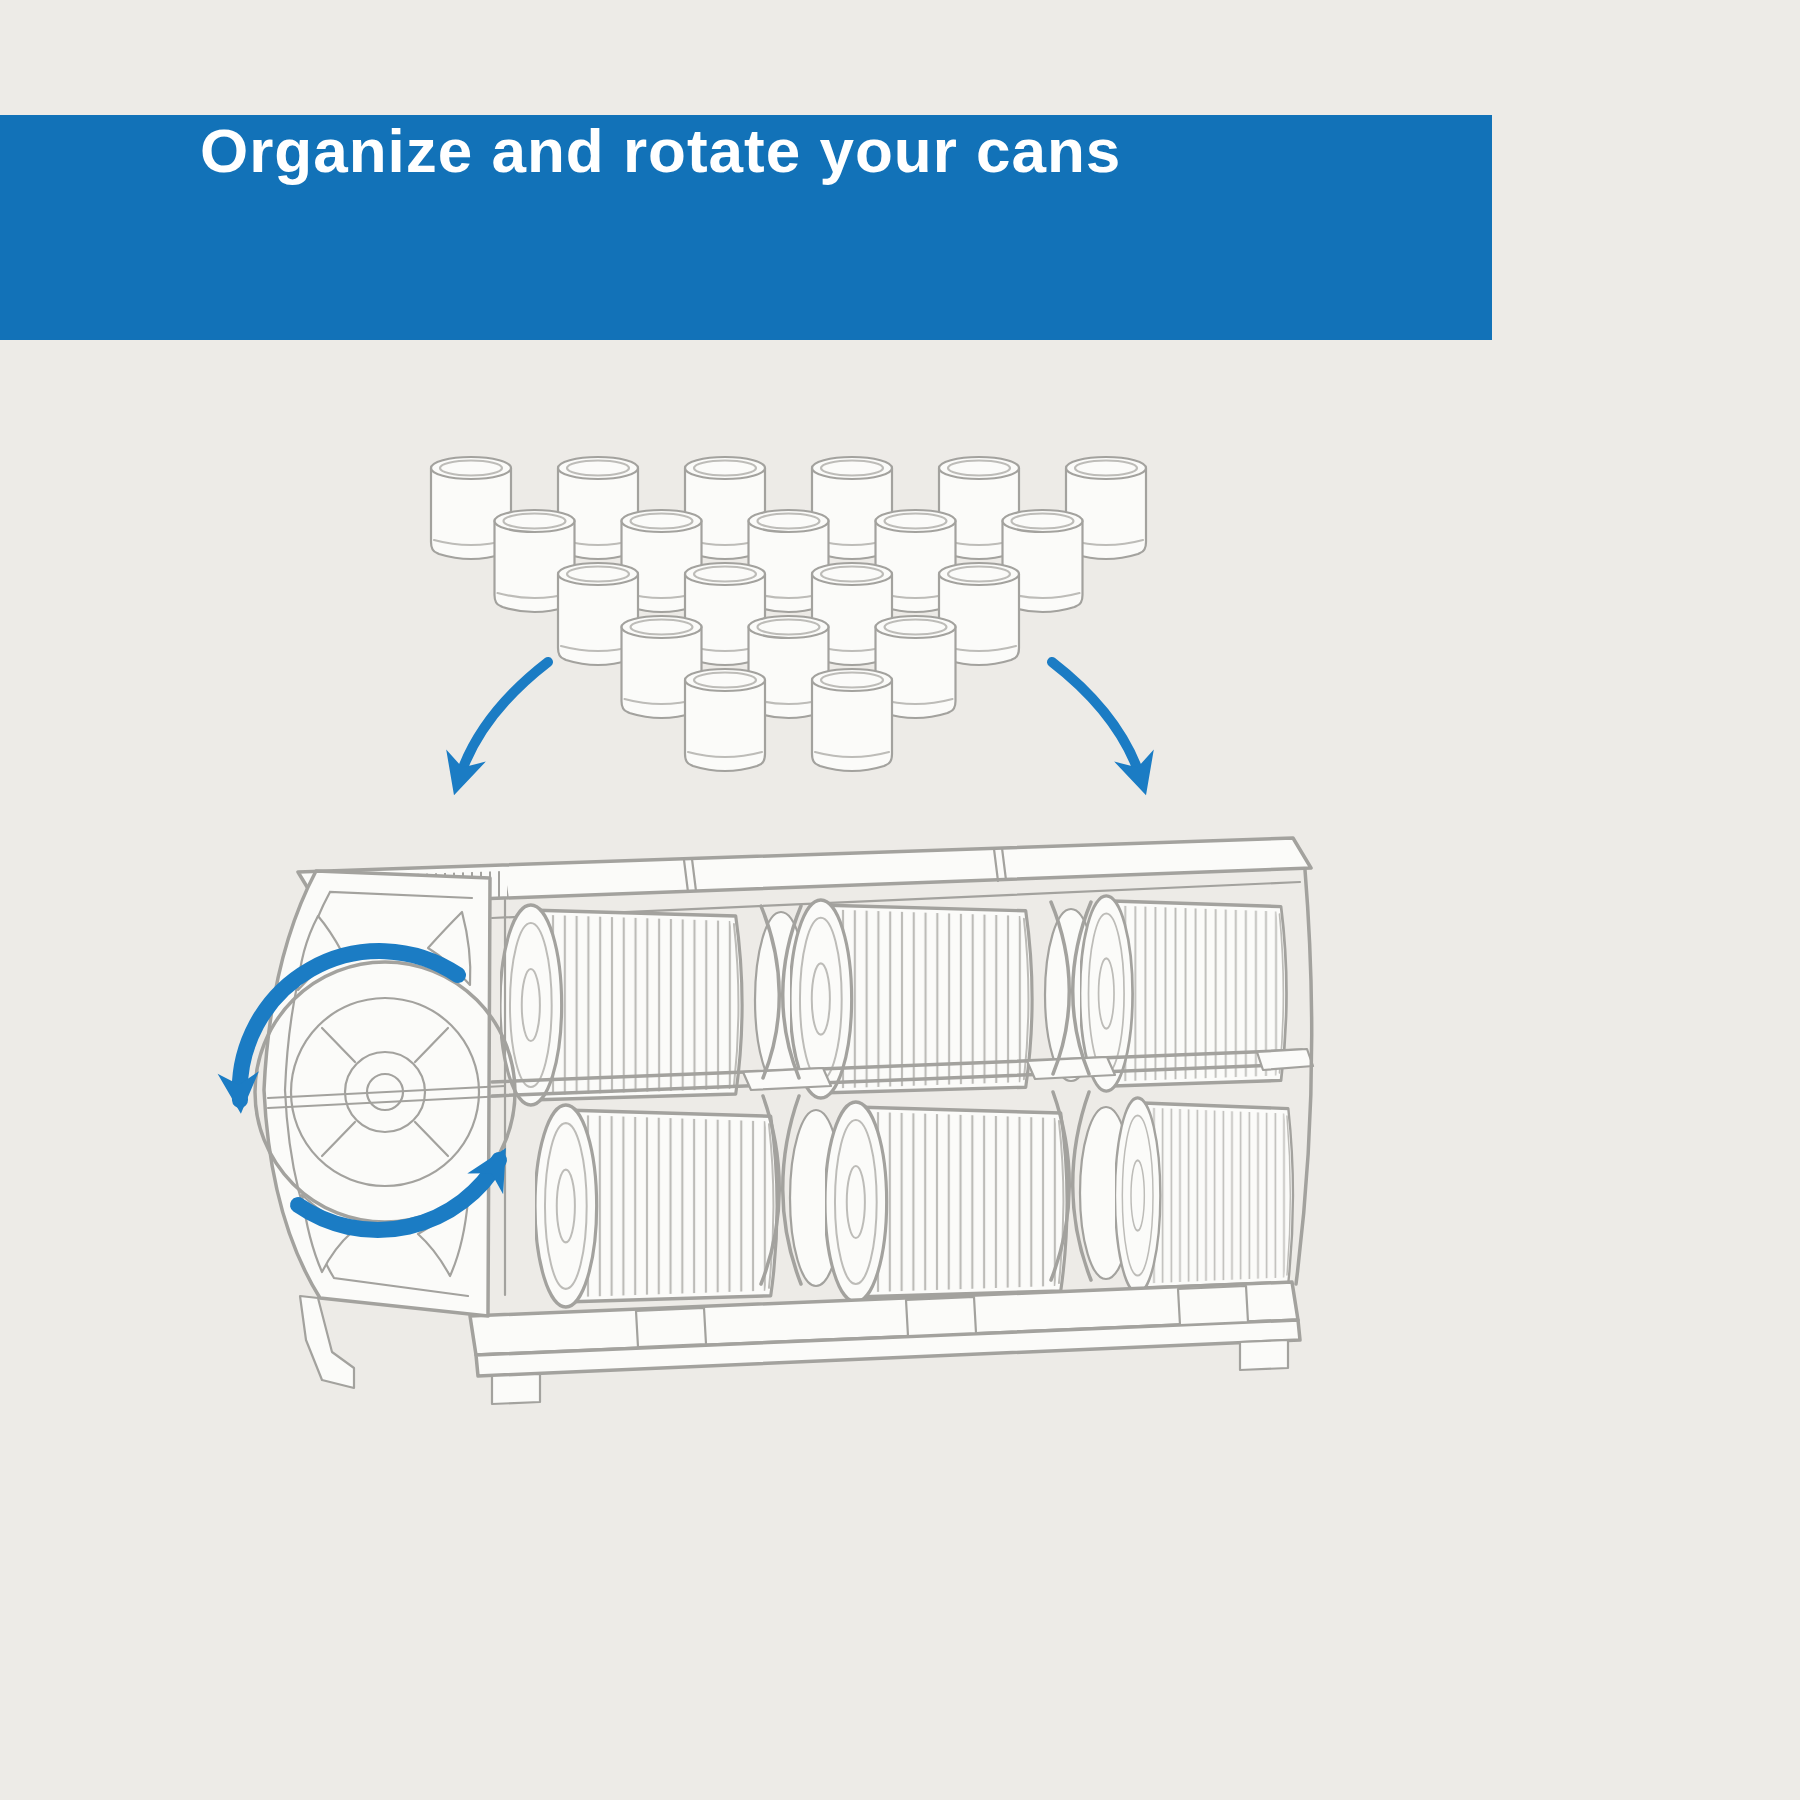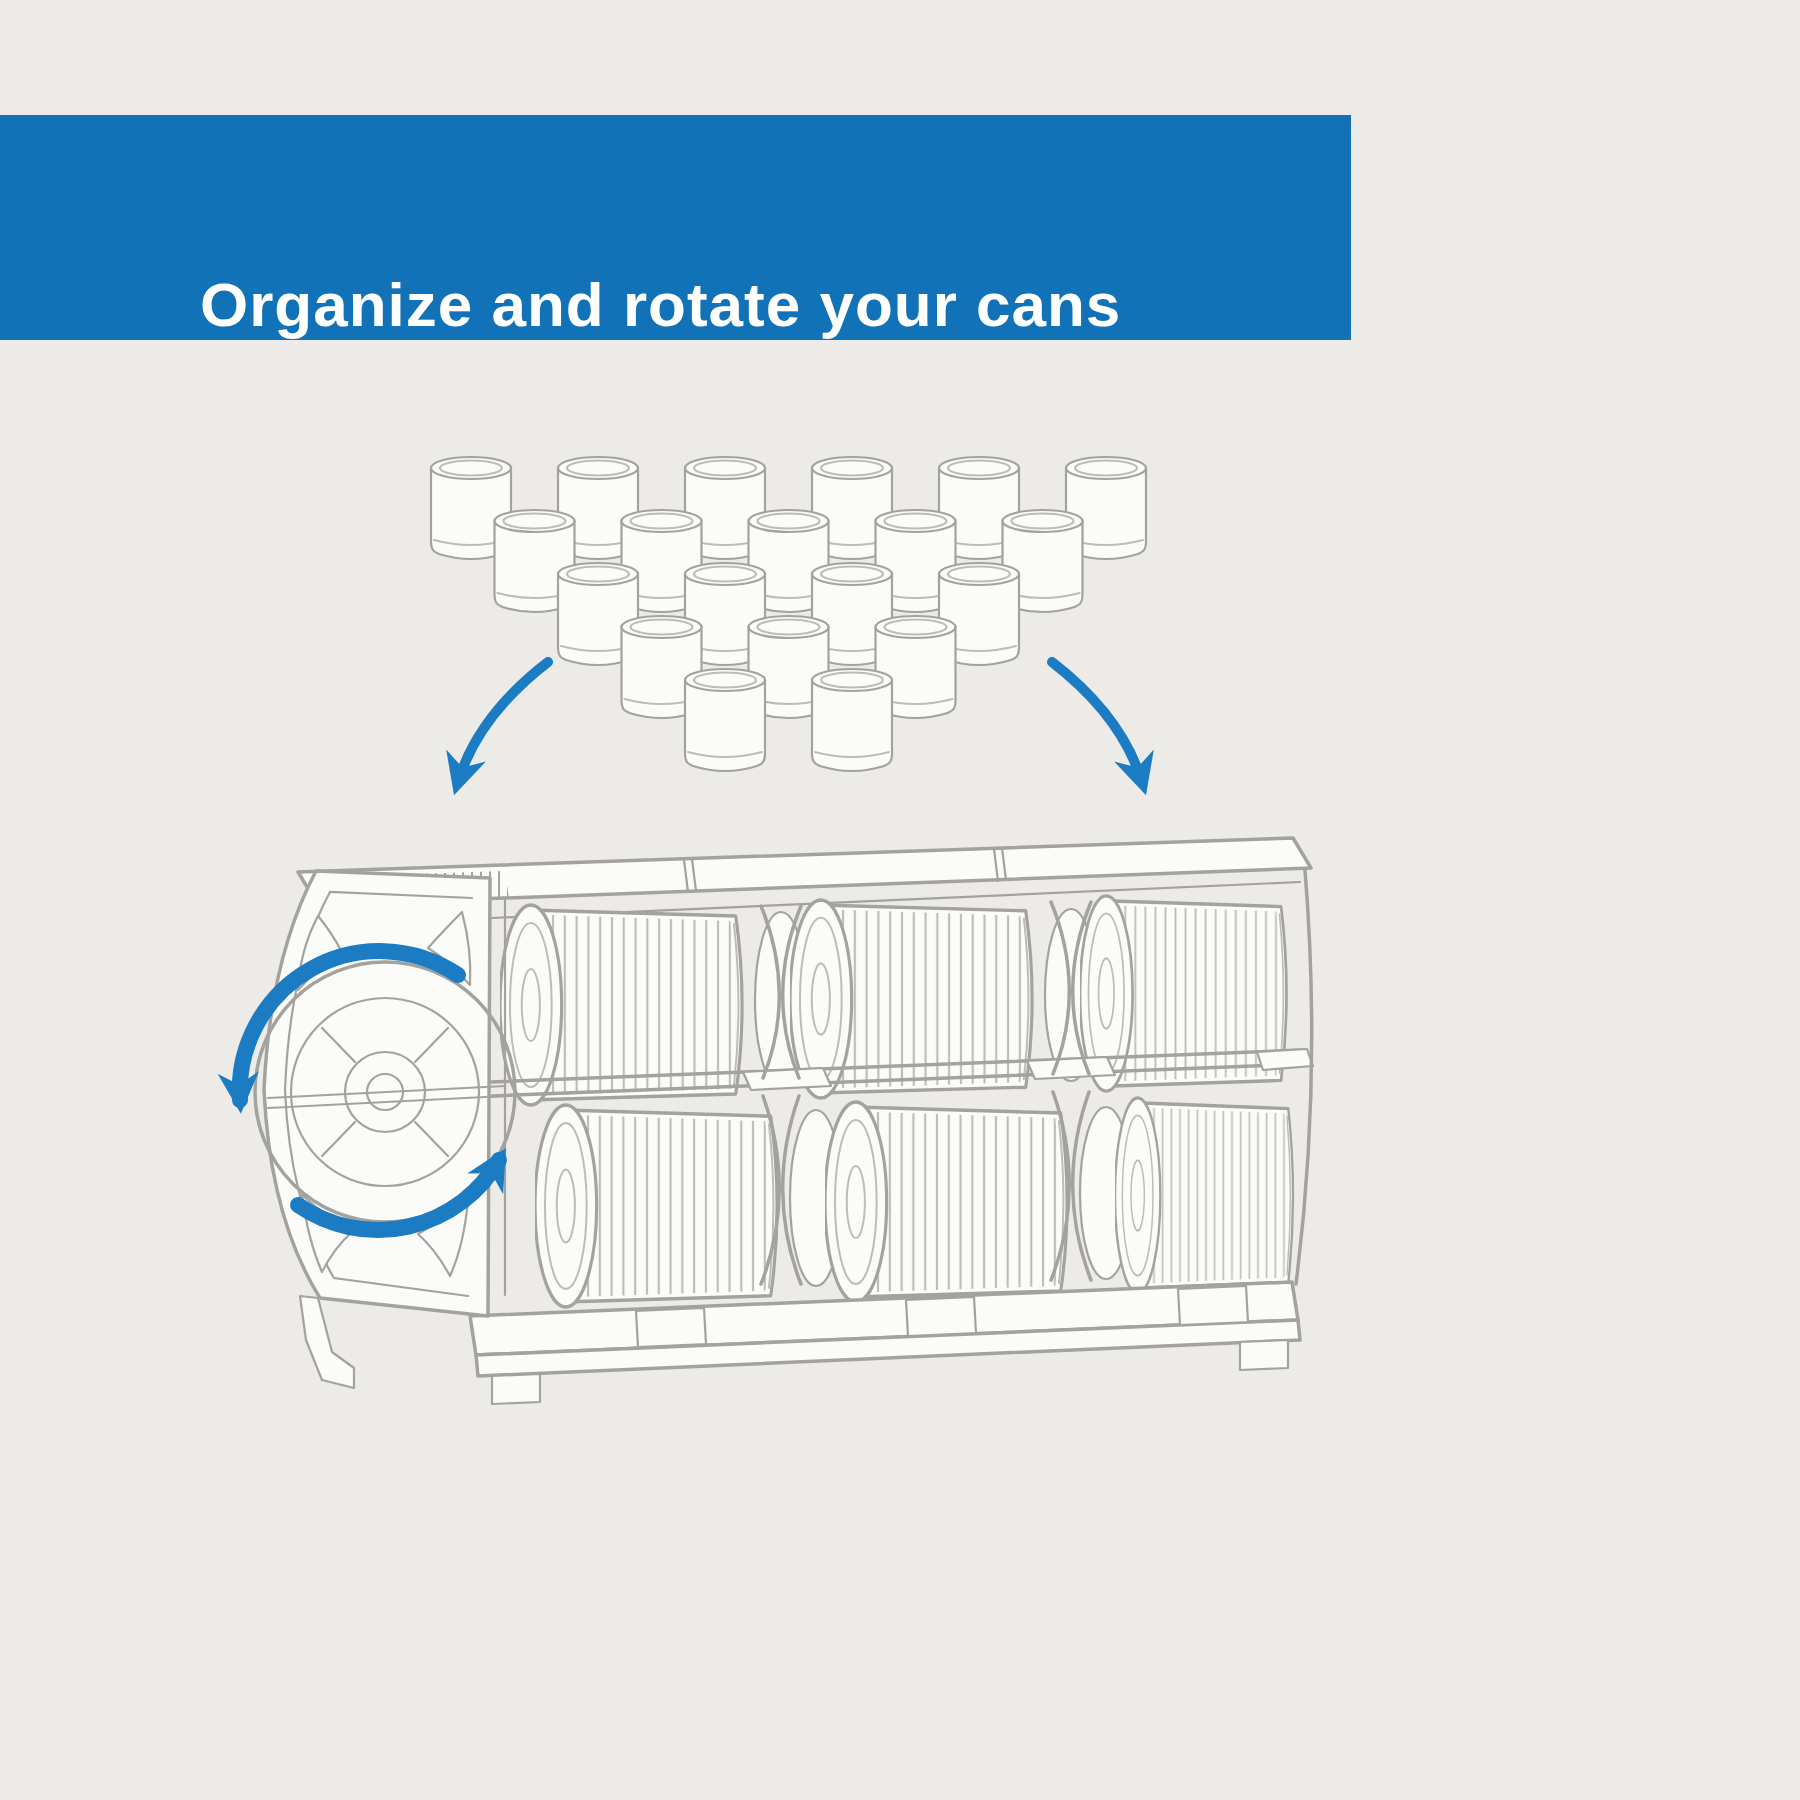--- a/index.html
+++ b/index.html
@@ -15,23 +15,23 @@
   .page{
     position:relative;
     width:1800px;height:1800px;
     background:var(--page-bg);
     overflow:hidden;
     font-family:"Liberation Sans",sans-serif;
   }
   .banner{
     position:absolute;
     left:0;top:115px;
-    width:1351px;height:225px;
+    width:1492px;height:225px;
     background:var(--banner-bg);
-    display:flex;align-items:flex-end;
+    display:flex;align-items:flex-start;
     box-sizing:border-box;
     padding-left:200px;
   }
   .banner h1{
     margin:0;
     color:var(--banner-text);
     font-size:62px;
     font-weight:700;
     letter-spacing:1px;
   }

